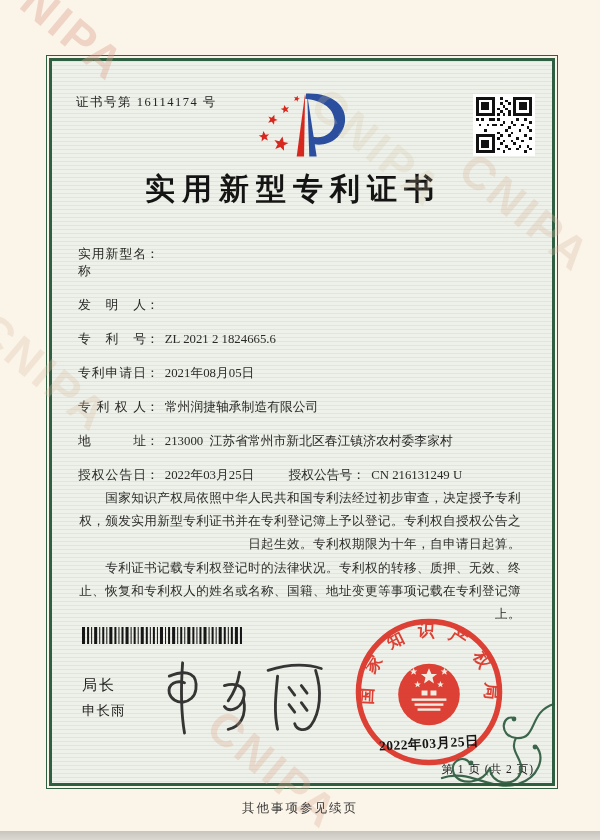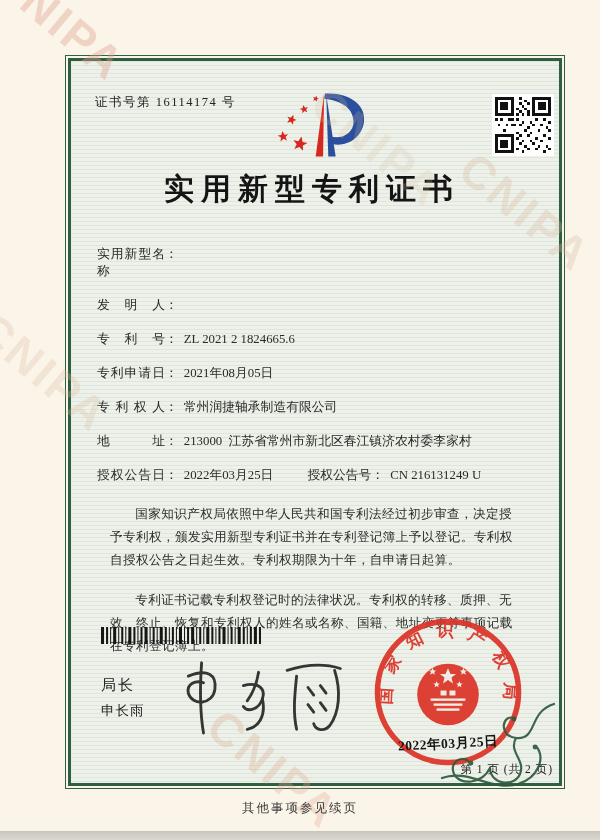--- a/index.html
+++ b/index.html
@@ -16,42 +16,43 @@
   .wm{position:absolute;font-family:"Liberation Sans","DejaVu Sans",sans-serif;
     font-weight:bold;font-size:46px;letter-spacing:3px;transform:rotate(40deg);
     pointer-events:none;z-index:2;}
   .wm1{left:-18px;top:-6px;color:rgba(222,160,140,0.38);}
   .wm2{left:300px;top:120px;color:rgba(216,190,160,0.22);}
   .wm3{left:448px;top:185px;color:rgba(214,186,158,0.30);}
   .wm4{left:-34px;top:345px;color:rgba(214,186,158,0.28);}
   .wm5{left:196px;top:742px;color:rgba(220,168,146,0.30);}
   
   .frame{
-    position:absolute;left:68px;top:58px;width:488px;height:722px;z-index:1;
+    position:absolute;left:49px;top:58px;width:488px;height:722px;z-index:1;
     border:3px solid #2e5f41;outline:1px solid #2e5f41;outline-offset:2px;
     background:
       repeating-linear-gradient(180deg,rgba(116,146,118,0.12) 0 1px,rgba(0,0,0,0) 1px 4px),
       #eef1e9;
+    padding-left: 12px;
   }
   .frame > *{position:absolute;z-index:3;}
   .cert-no{left:24px;top:33px;font-size:12.5px;letter-spacing:1.5px;color:#222;}
   .logo{left:196px;top:22px;width:110px;height:84px;}
   .qr{left:421px;top:33px;width:62px;height:62px;background:#fff;padding:3px;box-sizing:border-box;}
   .qr svg{width:100%;height:100%;}
   .title{left:0;top:108px;width:482px;text-align:center;font-size:30px;font-weight:bold;
     letter-spacing:7px;color:#141414;}
   .fields{left:26px;top:185px;width:440px;display:flex;flex-direction:column;gap:17px;
     font-size:12.8px;}
   .frow{display:flex;align-items:baseline;white-space:pre-wrap;}
   .flabel{display:inline-block;width:68px;text-align:justify;text-align-last:justify;}
   .fcolon{margin-right:6px;}
   .fvalue{white-space:pre-wrap;}
   .fpair2{margin-left:34px;display:flex;align-items:baseline;}
   .paras{left:23px;top:426px;width:446px;font-size:12.6px;line-height:1.84;color:#2d2d2b;}
-  .paras p{margin:16px;text-indent:2em;letter-spacing:0.4px;}
+  .paras p{margin:0;text-indent:2em;letter-spacing:0.4px;text-align:right;}
   .barcode{left:30px;top:566px;width:162px;height:17px;}
   .sig-title{left:30px;top:615px;font-family:"Liberation Sans","DejaVu Sans",sans-serif;
     font-size:15px;letter-spacing:2px;color:#222;}
   .sig-name{left:30px;top:641px;font-family:Liberation Mono, monospace;
     font-size:13.5px;letter-spacing:1px;color:#222;}
   .sig-script{left:104px;top:588px;width:190px;height:96px;}
   .seal{left:300px;top:554px;width:154px;height:154px;}
   .seal svg{position:absolute;left:0;top:0;}
   .seal-date{position:absolute;left:4px;top:120px;width:146px;text-align:center;z-index:4;
     font-size:13.5px;font-weight:bold;color:#161616;letter-spacing:0.5px;transform:rotate(-3deg);}

